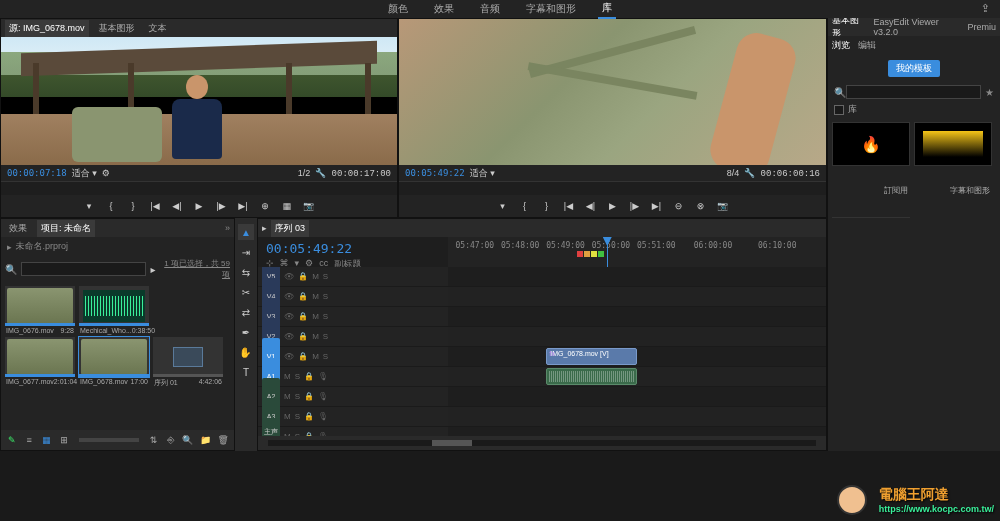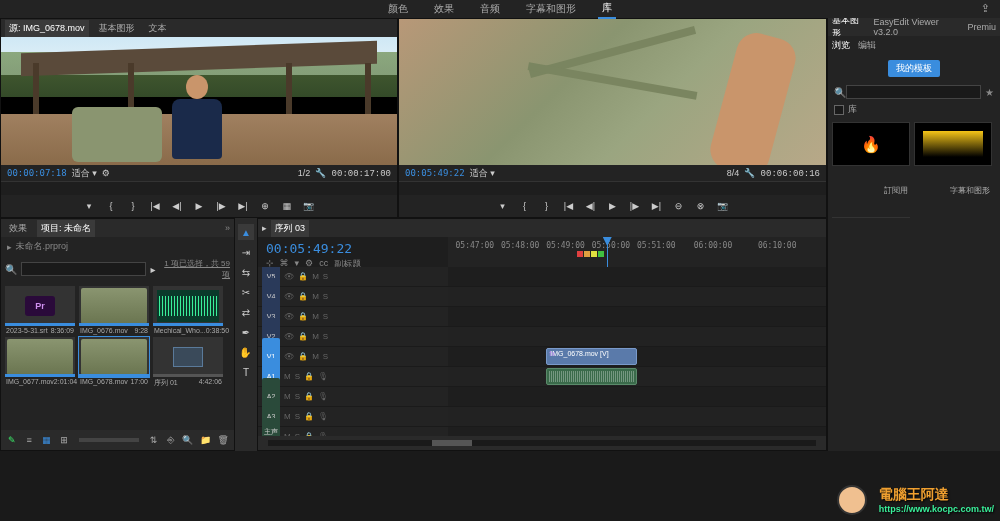--- a/index.html
+++ b/index.html
@@ -261,29 +261,20 @@
     <div class="proj-search">
       <span>🔍</span>
       <input style="">
       <span>▸</span>
       <span class="proj-info">1 项已选择，共 59 项</span>
     </div>
     <div class="bins" id="bins">
         <div class="brow">
           <div class="bitem">
             <div class="bthumb " style="">
-              <div class="pr">Pr</div>
-            </div>
-            <div class="blabel">
-              <span>2023-5-31.srt</span>
-              <span>8:36:09</span>
-            </div>
-          </div>
-          <div class="bitem">
-            <div class="bthumb " style="">
               <div class="mini"></div>
             </div>
             <div class="blabel">
               <span>IMG_0676.mov</span>
               <span>9:28</span>
             </div>
           </div>
           <div class="bitem">
             <div class="bthumb " style="">
               <div class="audio"></div>

